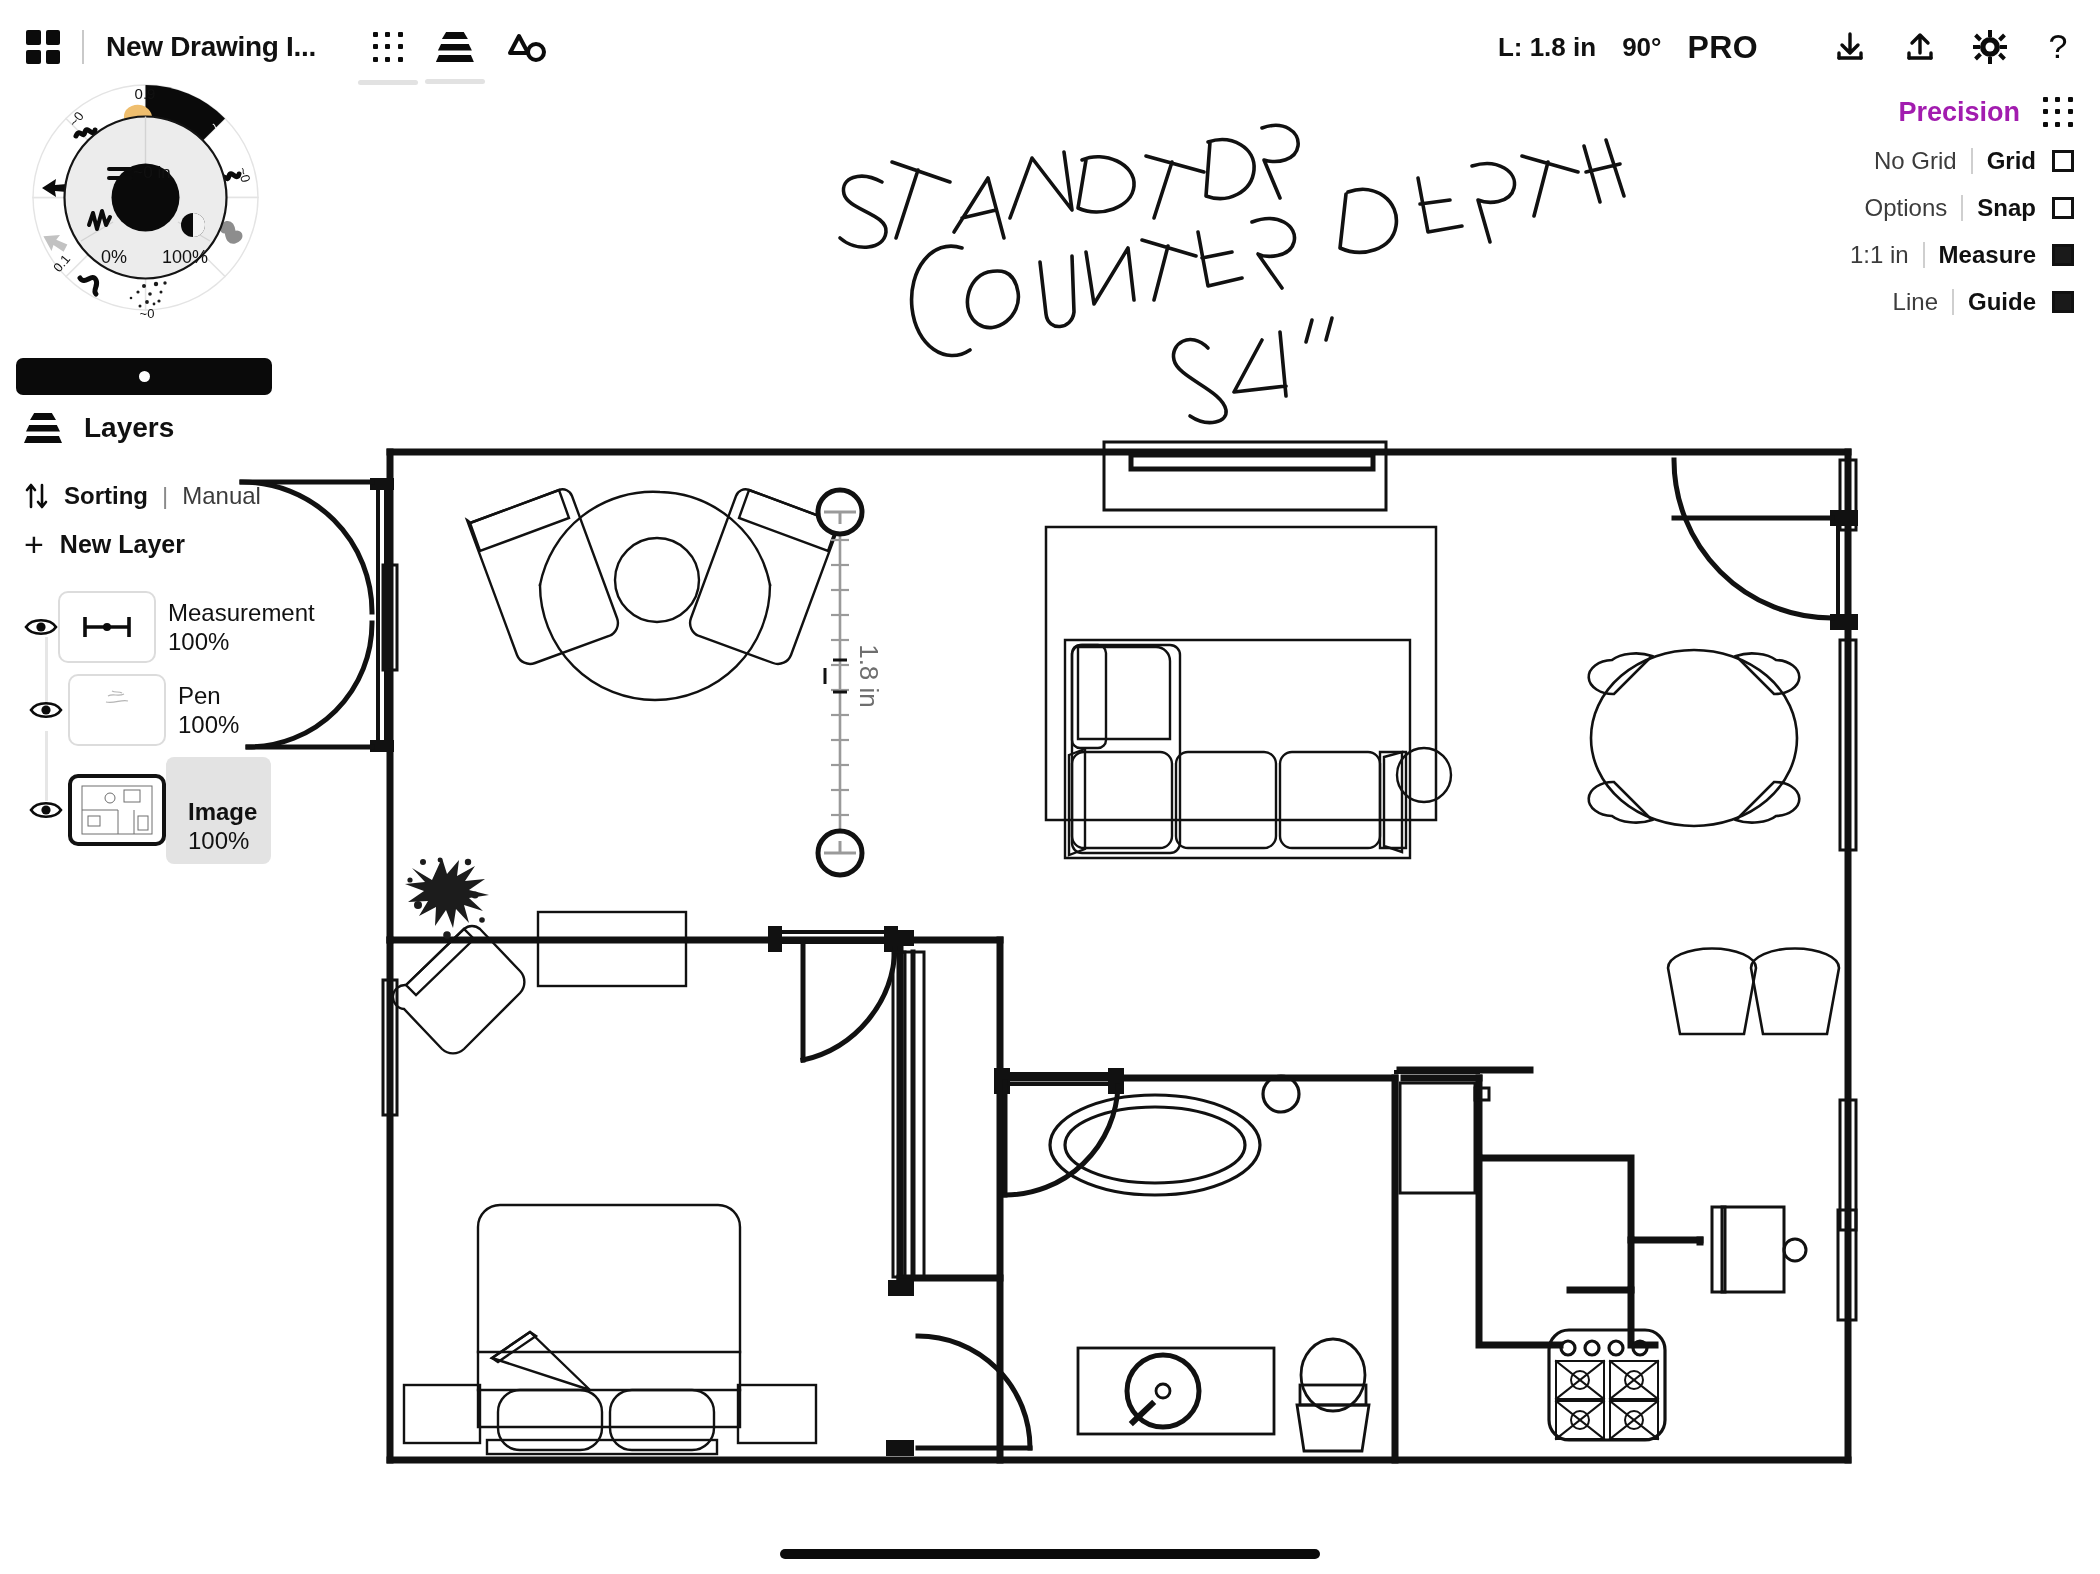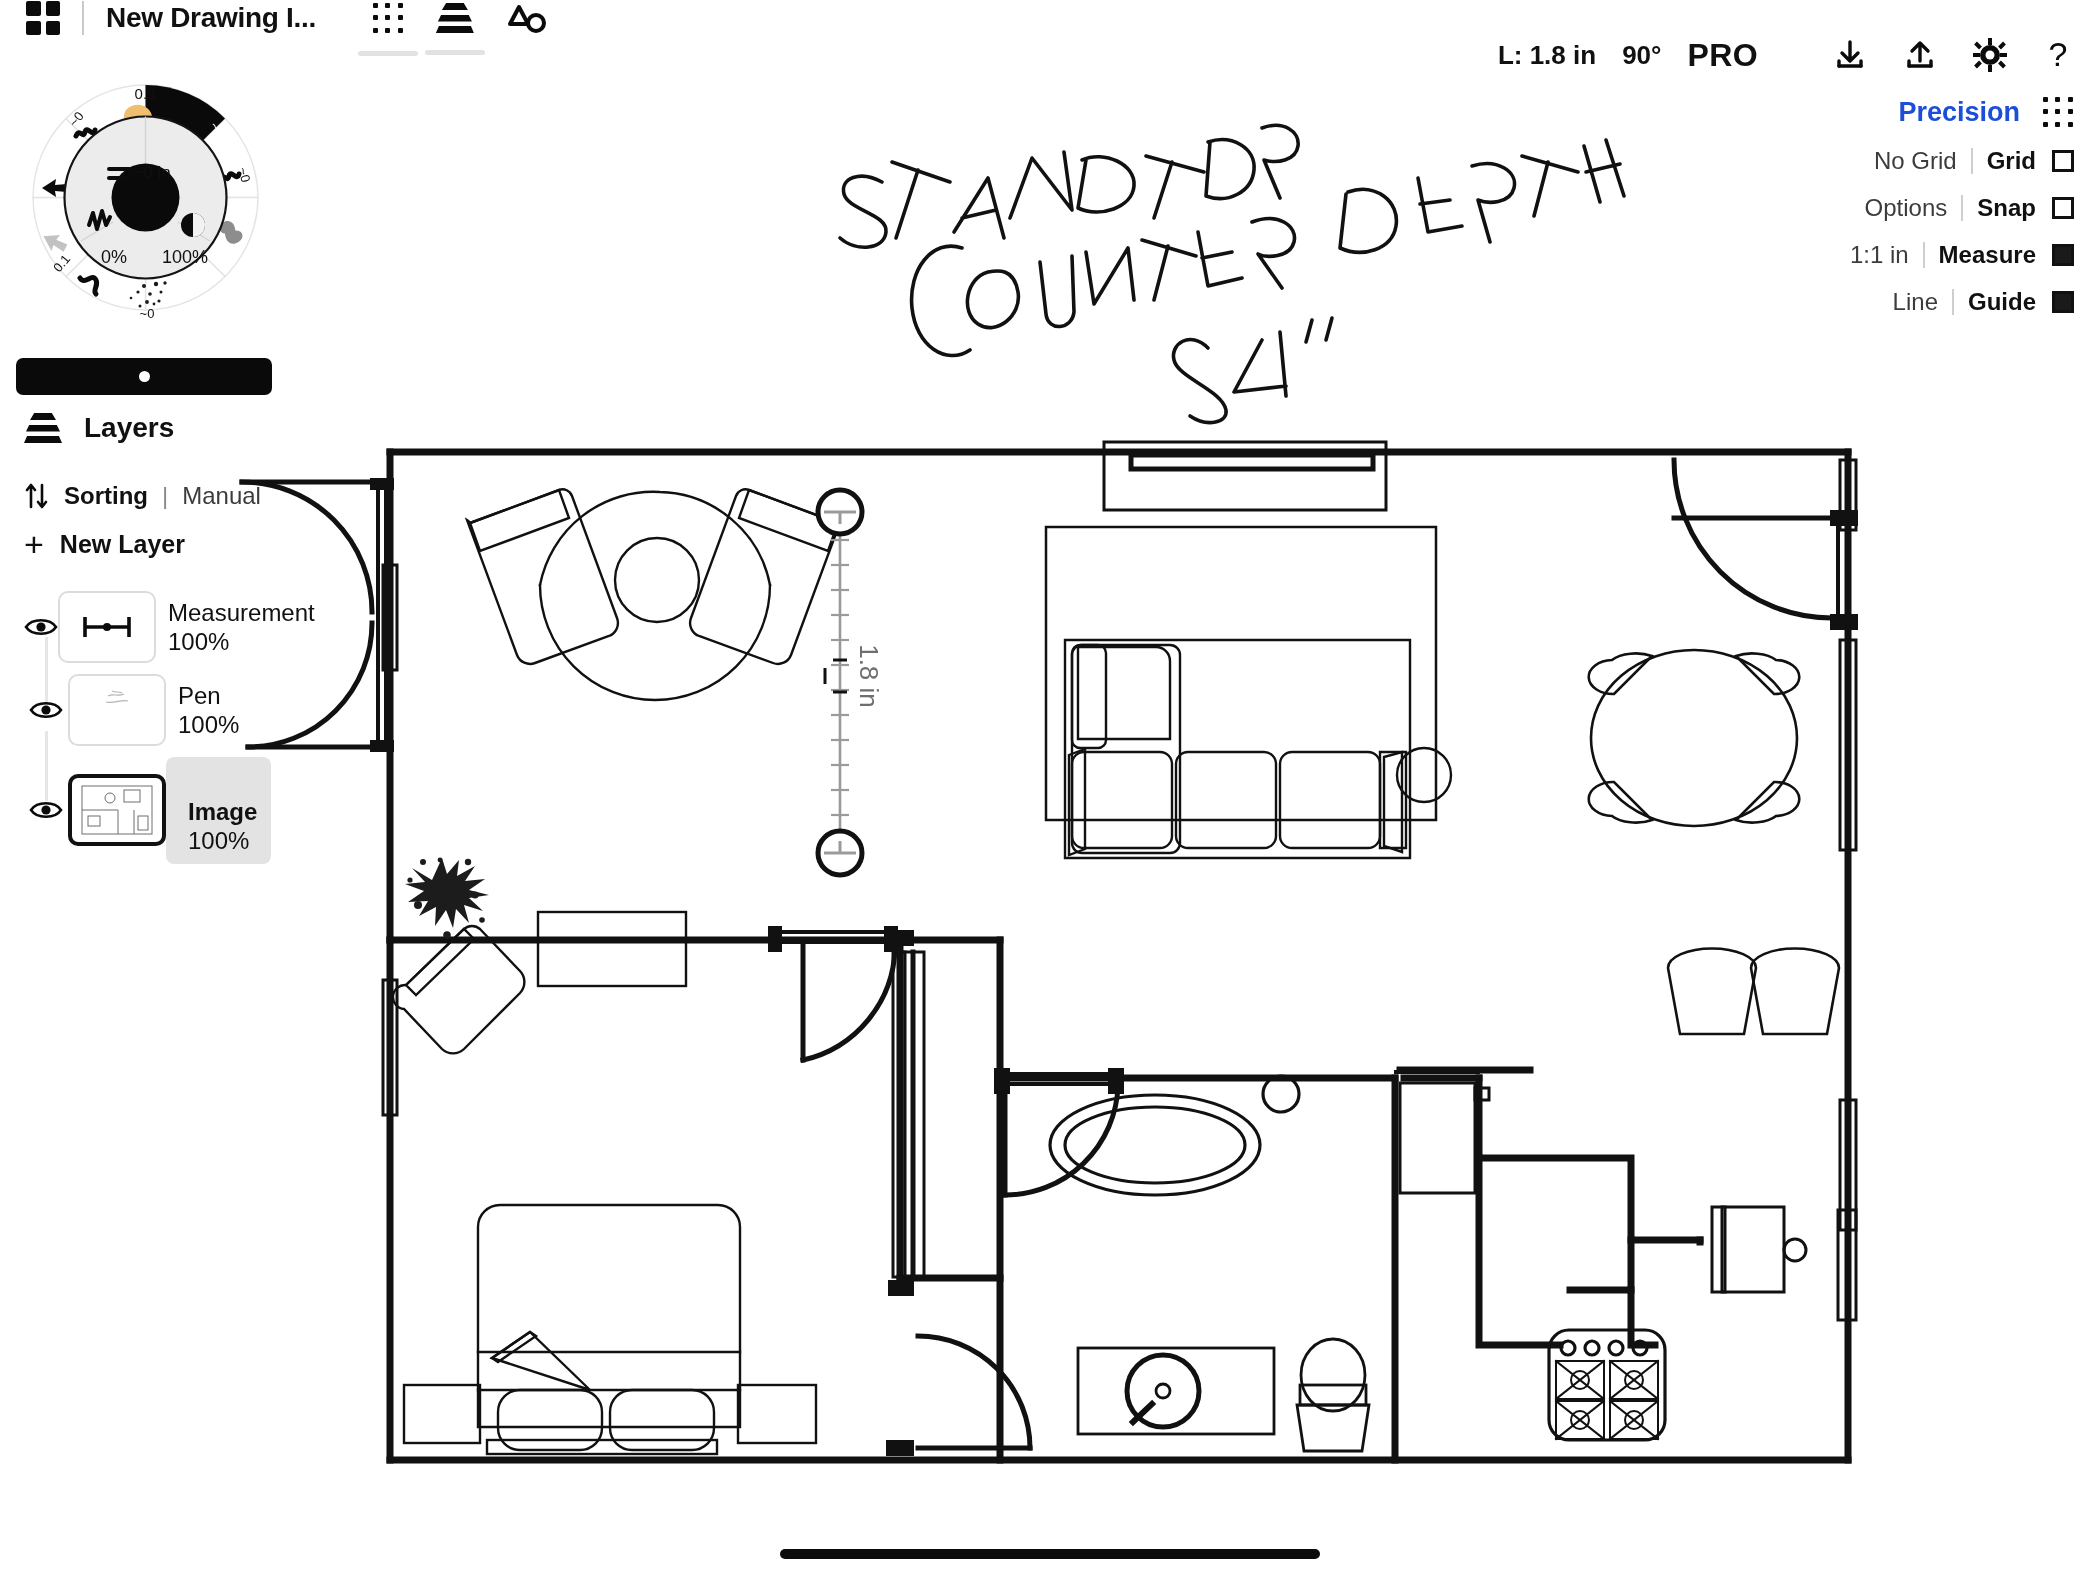--- a/index.html
+++ b/index.html
@@ -7,21 +7,21 @@
     width: 2100px; height: 1574px;
     background: #ffffff;
     font-family: "Liberation Sans", sans-serif;
     overflow: hidden;
   }
   .app { position: relative; width: 2100px; height: 1574px; background:#fff; }
 
   
   .topbar {
     position: absolute; left:0; top:0; width:2100px; height:94px;
-    display:flex; z-index: 40; flex-direction: column;
+    display:flex; align-items:center; z-index: 40;
   }
   .tb-left { display:flex; align-items:center; gap:0px; padding-left:26px; }
   .grid-logo { width:34px; height:34px; display:grid; grid-template-columns:1fr 1fr; grid-template-rows:1fr 1fr; gap:5px; }
   .grid-logo i { background:#0b0b0b; border-radius:2px; display:block; }
   .tb-divider { width:2px; height:34px; background:#c9c9c9; margin:0 22px; }
   .doc-title { font-size:28px; font-weight:700; color:#111; letter-spacing:-0.3px; white-space:nowrap; }
   .tb-icons { display:flex; align-items:center; gap:32px; margin-left:56px; }
   .icon-btn { position:relative; display:flex; align-items:center; justify-content:center; cursor:pointer; }
   .ind-underline { position:absolute; bottom:-22px; left:50%; transform:translateX(-50%); width:60px; height:5px; background:#e2e2e2; border-radius:3px; }
 
@@ -38,21 +38,21 @@
   .tb-stat { font-size:26px; font-weight:700; color:#111; margin-right:26px; white-space:nowrap; }
   .tb-pro { font-size:32px; font-weight:700; color:#111; margin-right:40px; letter-spacing:0.4px; }
   .tb-right .icon-btn { margin-left:34px; }
 
   
   .precision {
     position:absolute; right:26px; top:96px; width:320px; z-index: 40;
     display:flex; flex-direction:column; align-items:flex-end; gap:19px;
   }
   .prec-head { display:flex; align-items:center; gap:22px; }
-  .prec-title { font-size:27px; font-weight:700; color:#1d4ed8;text-align:center; }
+  .prec-title { font-size:27px; font-weight:700; color:#a21caf;text-align:center; }
   .prec-row { display:flex; align-items:center; gap:0; font-size:24px; color:#111; }
   .prec-opt { color:#3c3c3c; font-weight:400; }
   .prec-sep { width:2px; height:26px; background:#cfcfcf; margin:0 14px; }
   .prec-lab { font-weight:700; }
   .chk { width:22px; height:22px; border:3px solid #111; margin-left:16px; background:#fff; }
   .chk.filled { background:#1a1a1a; }
 
   
   .wheel { position:absolute; left:18px; top:70px; width:255px; height:255px; z-index:45; }
   .wheel-pill {

